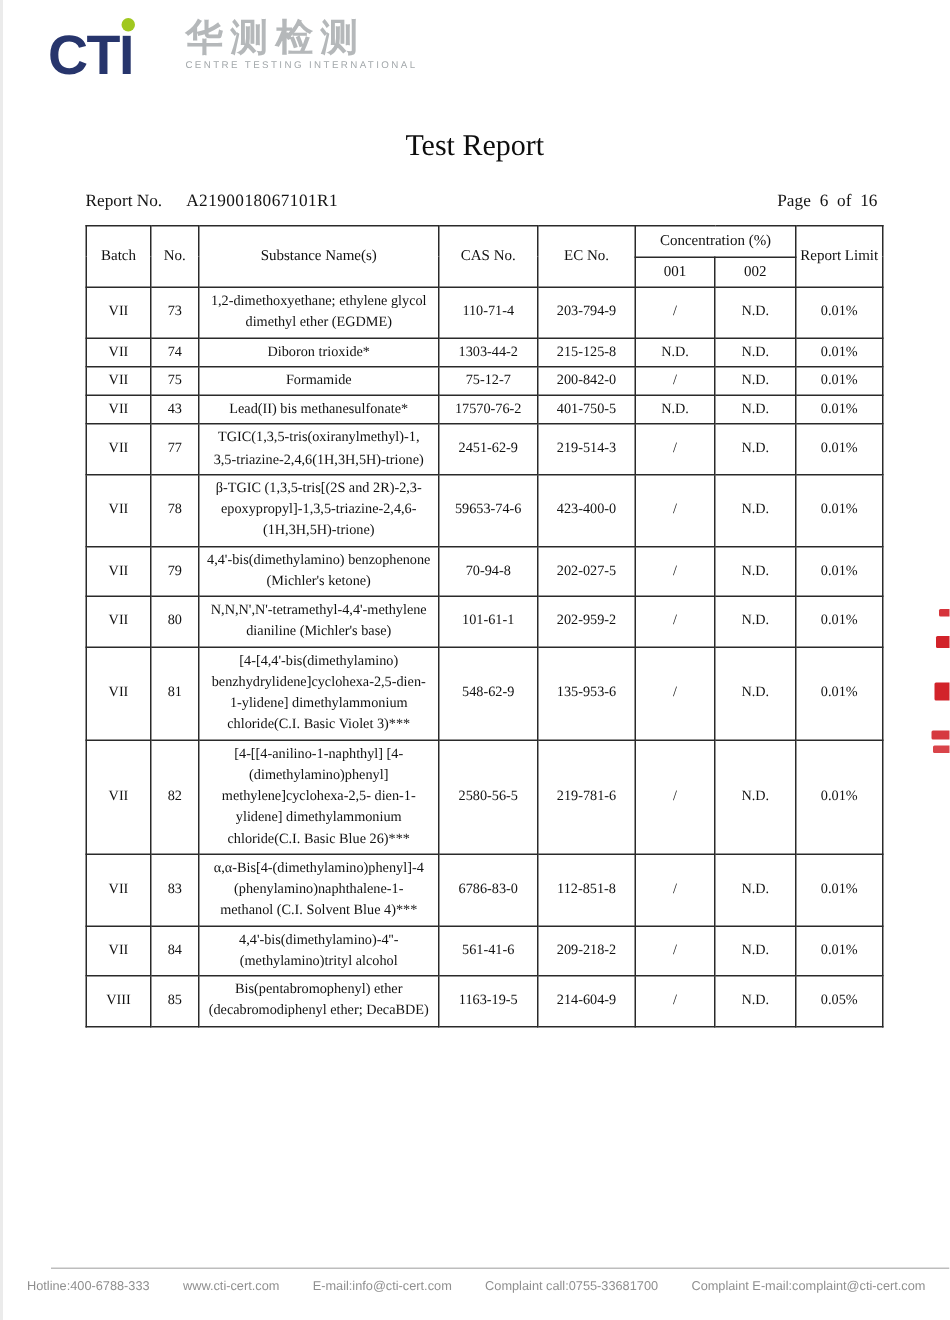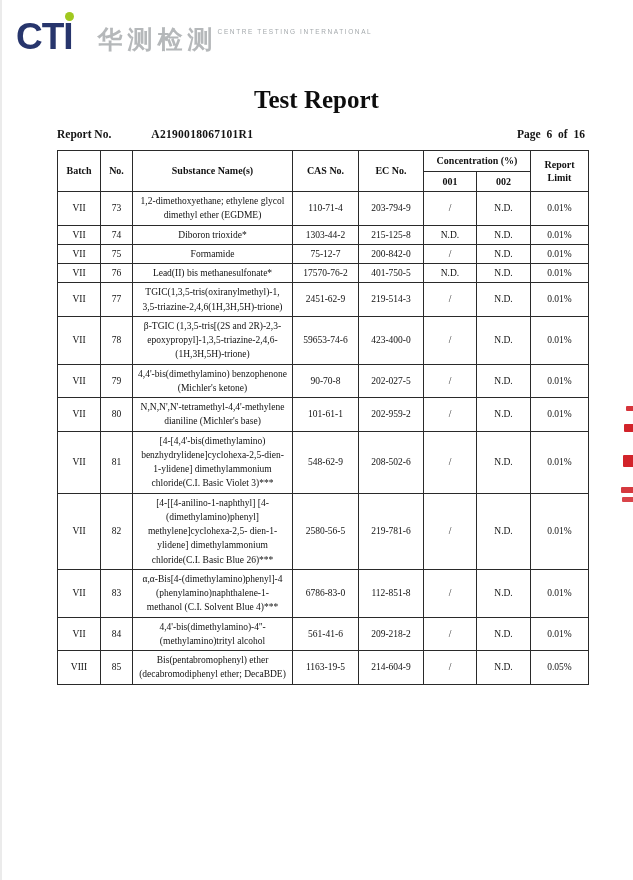--- a/index.html
+++ b/index.html
@@ -8,82 +8,82 @@
     background: #ffffff;
     font-family: "Liberation Serif", serif;
     color: #1a1a1a;
     position: relative;
     overflow: hidden;
   }
   .page { position: relative; width: 633px; height: 880px; overflow: hidden; background: #fff; }
   .edge-line { position: absolute; left: 0; top: 0; width: 2px; height: 100%; background: #ebebeb; }
 
   
-  .logo { position: absolute; left: 16px; top: 12px; display: flex; align-items: flex-end; }
+  .logo { position: absolute; left: 32px; top: 12px; display: flex; align-items: flex-start; gap: 20px; }
   .cti-wordmark {
     position: relative;
     font-family: "Liberation Sans", sans-serif;
     font-weight: 800;
     font-size: 37px;
     line-height: 0.78;
     letter-spacing: -1px;
     color: #27356c;
     padding-top: 11px;
   }
   .green-dot {
     position: absolute; top: 0px; right: -1px;
     width: 9px; height: 9px; border-radius: 50%;
     background: #a0c81f;
   }
-  .logo-right { margin-left: 25px; display: flex; flex-direction: row; }
+  .logo-right { margin-left: 15px; display: flex; flex-direction: column; }
   .logo-chinese {
     font-family: "Liberation Sans", sans-serif;
     font-size: 25px; line-height: 1.05;
     letter-spacing: 5px;
     color: #b5b8ba; font-weight: 700;
     white-space: nowrap;
   }
   .logo-tagline {
     font-family: "Liberation Sans", sans-serif;
     font-size: 6.5px; letter-spacing: 1.6px;
     color: #a4a9ac; margin-top: 2px; white-space: nowrap;
   }
 
   
   .title {
     position: absolute; left: 0; right: 0; top: 86px;
     text-align: center;
     font-family: "Liberation Serif", serif;
-    font-weight: 700; font-size: 25px; color: #0d0d0d;
+    font-weight: 400; font-size: 20px; color: #0d0d0d;
   }
   .report-meta {
     position: absolute; left: 57px; top: 128px; width: 528px;
     display: flex; align-items: baseline;
-    font-size: 11.5px; color: #141414; font-weight: bold;
+    font-size: 11.5px; color: #141414;
   }
   .report-no-label { }
-  .report-no-value { margin-left: 40px; letter-spacing: 0.3px; }
+  .report-no-value { margin-left: 16px; letter-spacing: 0.3px; }
   .page-indicator { margin-left: auto; word-spacing: 3px; }
 
   
   table.results {
     position: absolute; left: 57px; top: 150px;
     width: 531px;
     border-collapse: collapse;
     font-size: 9.5px; color: #111;
     table-layout: fixed;
   }
   table.results th, table.results td {
     border: 1px solid #2a2a2a;
     text-align: center; vertical-align: middle;
     padding: 2px 3px;
     line-height: 1.5;
   }
   table.results thead th {
-    font-weight: 700; font-size: 10px; line-height: 1.35;
+    font-weight: 400; font-size: 10px; line-height: 1.35;
     padding: 3px 2px;
   }
   table.results td.cell-substance { padding: 2px 5px; overflow-wrap: break-word; }
   col.c-batch { width: 43px; }
   col.c-no { width: 32px; }
   col.c-sub { width: 160px; }
   col.c-cas { width: 66px; }
   col.c-ec { width: 65px; }
   col.c-001 { width: 53px; }
   col.c-002 { width: 54px; }
@@ -186,21 +186,21 @@
           <td class="cell-no">75</td>
           <td class="cell-substance">Formamide</td>
           <td class="cell-cas">75-12-7</td>
           <td class="cell-ec">200-842-0</td>
           <td class="cell-001">/</td>
           <td class="cell-002">N.D.</td>
           <td class="cell-limit">0.01%</td>
         </tr>
         <tr>
           <td class="cell-batch">VII</td>
-          <td class="cell-no">76</td>
+          <td class="cell-no">43</td>
           <td class="cell-substance">Lead(II) bis methanesulfonate*</td>
           <td class="cell-cas">17570-76-2</td>
           <td class="cell-ec">401-750-5</td>
           <td class="cell-001">N.D.</td>
           <td class="cell-002">N.D.</td>
           <td class="cell-limit">0.01%</td>
         </tr>
         <tr>
           <td class="cell-batch">VII</td>
           <td class="cell-no">77</td>
@@ -218,42 +218,42 @@
           <td class="cell-cas">59653-74-6</td>
           <td class="cell-ec">423-400-0</td>
           <td class="cell-001">/</td>
           <td class="cell-002">N.D.</td>
           <td class="cell-limit">0.01%</td>
         </tr>
         <tr>
           <td class="cell-batch">VII</td>
           <td class="cell-no">79</td>
           <td class="cell-substance">4,4'-bis(dimethylamino) benzophenone (Michler's ketone)</td>
-          <td class="cell-cas">90-70-8</td>
+          <td class="cell-cas">70-94-8</td>
           <td class="cell-ec">202-027-5</td>
           <td class="cell-001">/</td>
           <td class="cell-002">N.D.</td>
           <td class="cell-limit">0.01%</td>
         </tr>
         <tr>
           <td class="cell-batch">VII</td>
           <td class="cell-no">80</td>
           <td class="cell-substance">N,N,N',N'-tetramethyl-4,4'-methylene dianiline (Michler's base)</td>
           <td class="cell-cas">101-61-1</td>
           <td class="cell-ec">202-959-2</td>
           <td class="cell-001">/</td>
           <td class="cell-002">N.D.</td>
           <td class="cell-limit">0.01%</td>
         </tr>
         <tr>
           <td class="cell-batch">VII</td>
           <td class="cell-no">81</td>
           <td class="cell-substance">[4-[4,4'-bis(dimethylamino) benzhydrylidene]cyclohexa-2,5-dien- 1-ylidene] dimethylammonium chloride(C.I. Basic Violet 3)***</td>
           <td class="cell-cas">548-62-9</td>
-          <td class="cell-ec">208-502-6</td>
+          <td class="cell-ec">135-953-6</td>
           <td class="cell-001">/</td>
           <td class="cell-002">N.D.</td>
           <td class="cell-limit">0.01%</td>
         </tr>
         <tr>
           <td class="cell-batch">VII</td>
           <td class="cell-no">82</td>
           <td class="cell-substance">[4-[[4-anilino-1-naphthyl] [4-(dimethylamino)phenyl] methylene]cyclohexa-2,5- dien-1-ylidene] dimethylammonium chloride(C.I. Basic Blue 26)***</td>
           <td class="cell-cas">2580-56-5</td>
           <td class="cell-ec">219-781-6</td>
@@ -293,13 +293,23 @@
         </tr>
       </tbody>
   </table>
 
   <div class="stamp-frag frag-1"></div>
   <div class="stamp-frag frag-2"></div>
   <div class="stamp-frag frag-3"></div>
   <div class="stamp-frag frag-4"></div>
   <div class="stamp-frag frag-5"></div>
 
+  <div class="footer">
+    <div class="footer-divider"></div>
+    <div class="footer-items">
+      <span>Hotline:400-6788-333</span>
+      <span>www.cti-cert.com</span>
+      <span>E-mail:info@cti-cert.com</span>
+      <span>Complaint call:0755-33681700</span>
+      <span>Complaint E-mail:complaint@cti-cert.com</span>
+    </div>
+  </div>
 </div>
 
 </body></html>

